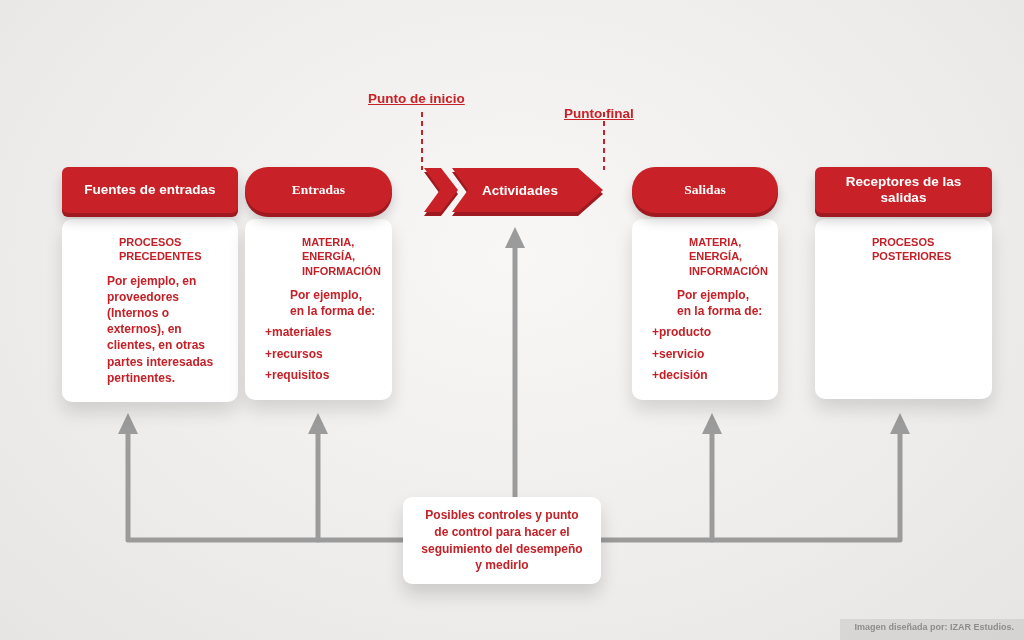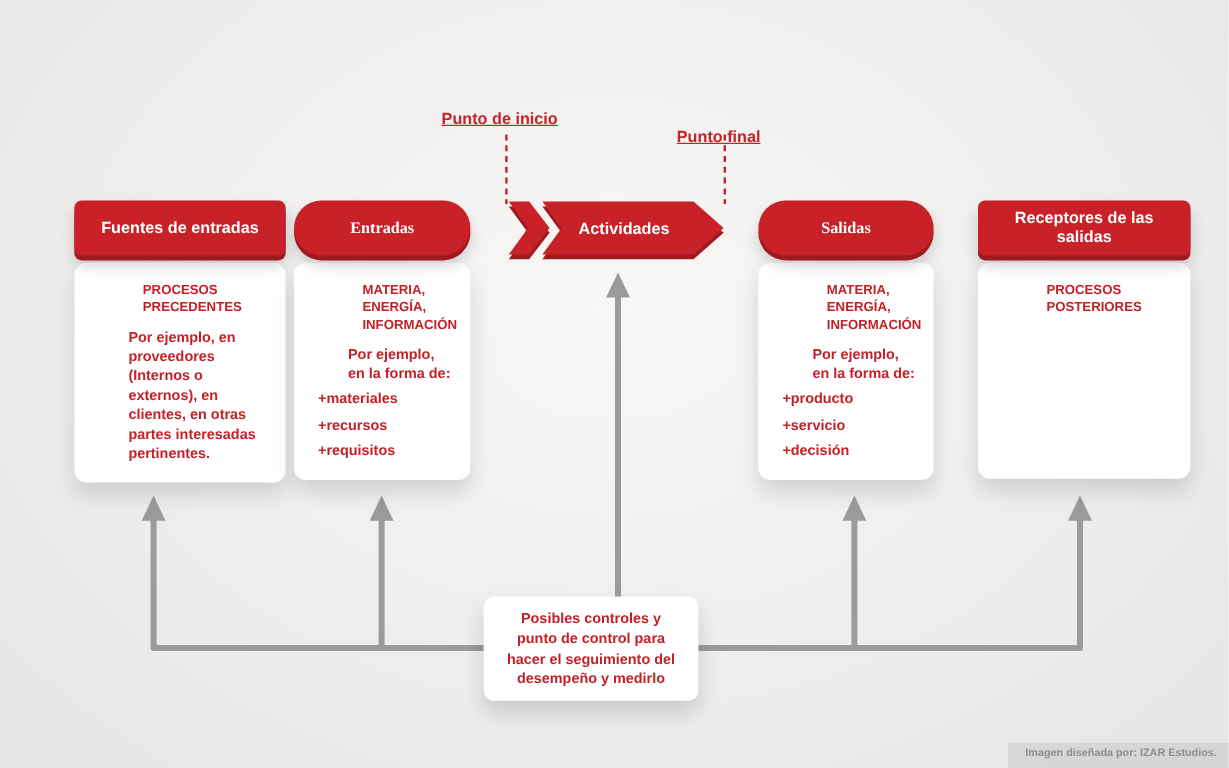--- a/index.html
+++ b/index.html
@@ -36,21 +36,21 @@
   .item{font-weight:bold;font-size:12px;line-height:1.3;margin:6px 0 0 7px;}
   .point-label{
     position:absolute;z-index:4;color:#c82127;font-weight:bold;font-size:13.5px;
     text-decoration:underline;
   }
   .activities-label{
     position:absolute;z-index:4;color:#ffffff;font-weight:bold;font-size:13.5px;
     display:flex;align-items:center;justify-content:center;
   }
   .control-box{
-    position:absolute;left:403px;top:497px;width:179px;min-height:76px;z-index:5;
+    position:absolute;left:403px;top:497px;width:198px;min-height:76px;z-index:5;
     background:#ffffff;border-radius:9px;
     box-shadow:0 10px 18px rgba(0,0,0,0.15);
     color:#c32127;font-weight:bold;font-size:12px;line-height:1.4;
     display:flex;align-items:center;justify-content:center;text-align:center;
     padding:10px 14px;box-sizing:border-box;
   }
   .credit{
     position:absolute;right:0;bottom:0;z-index:6;
     background:rgba(90,90,90,0.12);
     color:#8d8d8d;font-size:9px;font-weight:bold;

